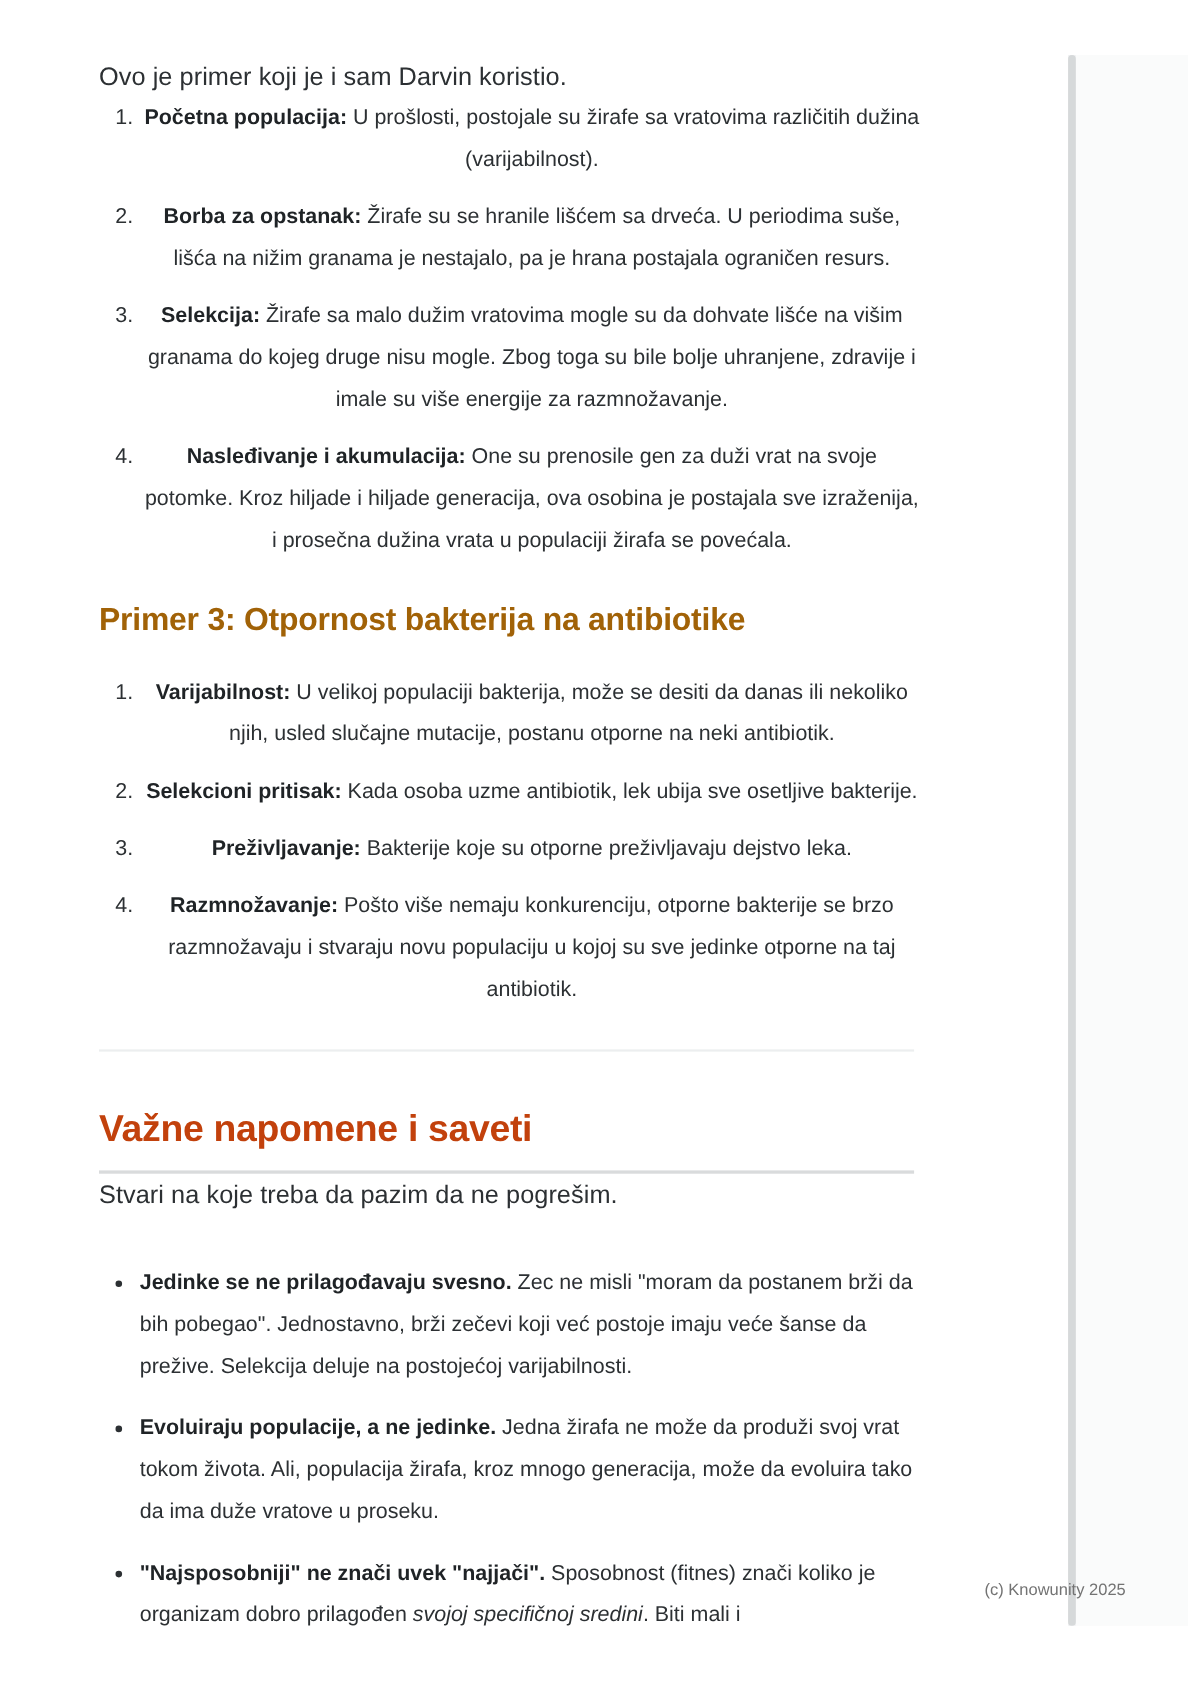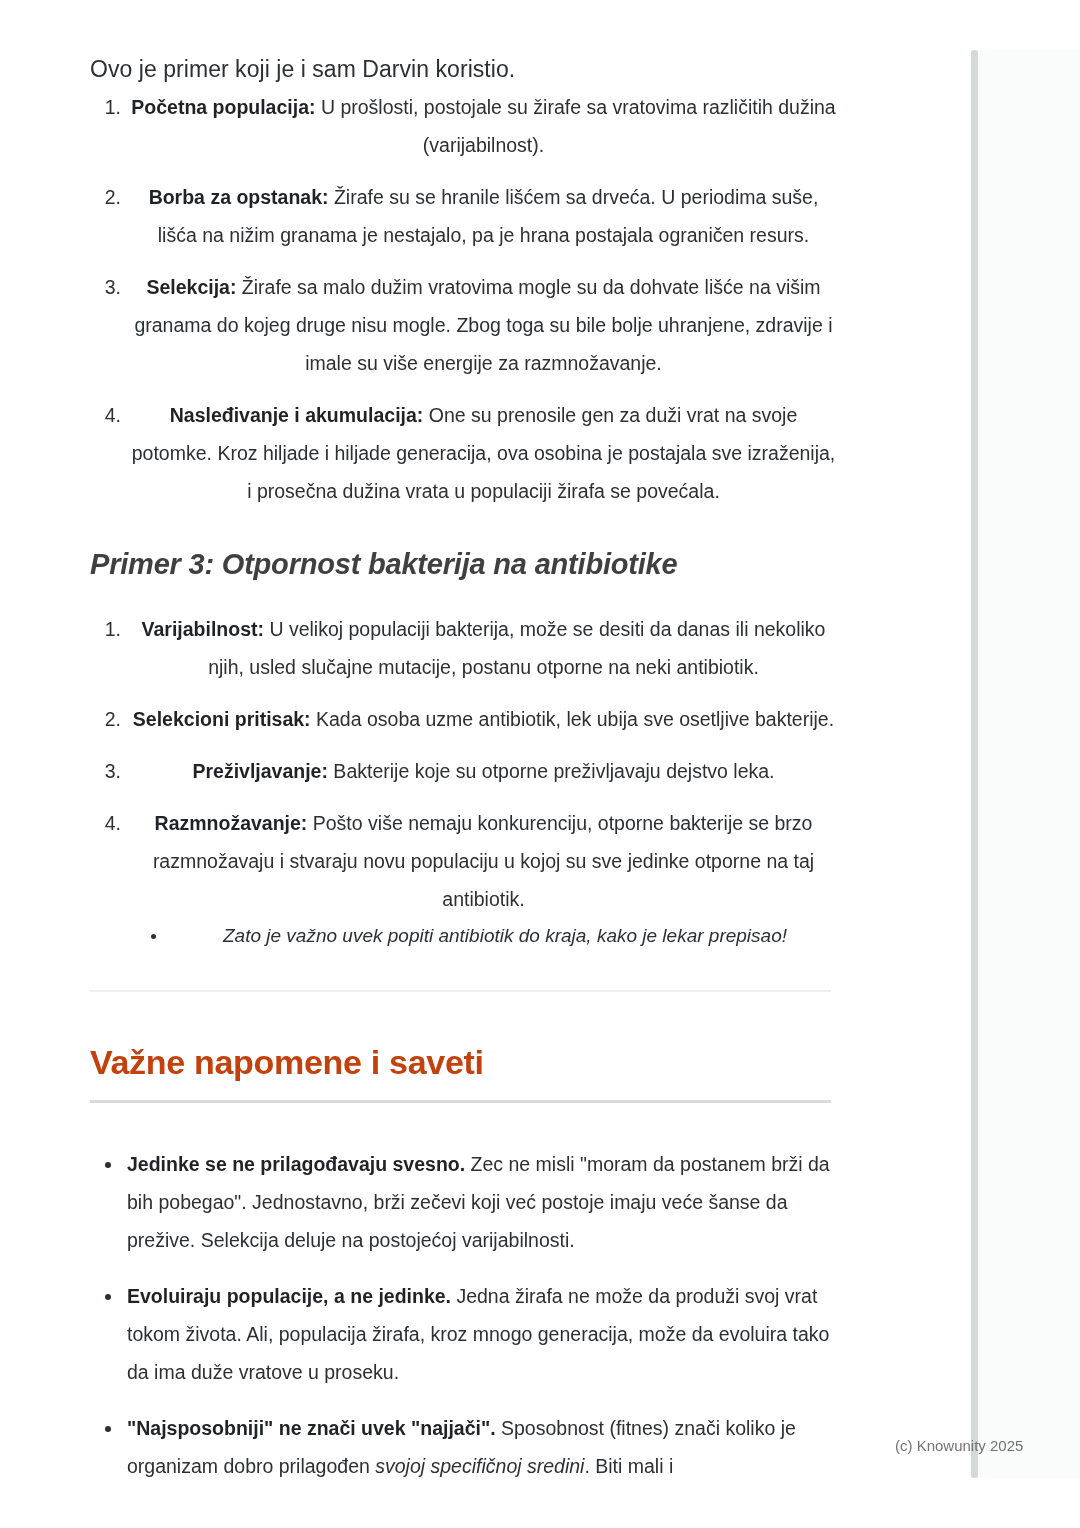--- a/index.html
+++ b/index.html
@@ -142,23 +142,22 @@
   ul.bullet-list > li:last-child { margin-bottom: 0; }
 
   b, .b { font-weight: bold; color: #1f2326; }
   i, .i { font-style: italic; }
 
   h2.faded-heading {
     margin: 34px 0 26px 0;
     font-size: 29px;
     font-weight: bold;
     line-height: 40px;
-    color: #404040;
+    color: #a16207;
     letter-spacing: -0.2px;
-    font-style: italic;
   }
 
   hr.rule-top {
     border: none;
     border-top: 2px solid #eceeef;
     margin: 36px 0 0 0;
     width: 741px;
   }
 
   h1.section-heading {
@@ -209,31 +208,29 @@
   </ol>
 
   <h2 class="faded-heading">Primer 3: Otpornost bakterija na antibiotike</h2>
 
 
   <ol class="num-list">
     <li><b class="b">Varijabilnost:</b><span> U velikoj populaciji bakterija, može se desiti da danas ili nekoliko njih, usled slučajne mutacije, postanu otporne na neki antibiotik.</span></li>
     <li><b class="b">Selekcioni pritisak:</b><span> Kada osoba uzme antibiotik, lek ubija sve osetljive bakterije.</span></li>
     <li><b class="b">Preživljavanje:</b><span> Bakterije koje su otporne preživljavaju dejstvo leka.</span></li>
     <li><b class="b">Razmnožavanje:</b><span> Pošto više nemaju konkurenciju, otporne bakterije se brzo razmnožavaju i stvaraju novu populaciju u kojoj su sve jedinke otporne na taj antibiotik.</span>
-      <ul class="sub-list">
-        <li>Zato je važno uvek popiti antibiotik do kraja, kako je lekar prepisao!</li>
-      </ul>
     </li>
   </ol>
 
   <hr class="rule-top">
 
   <h1 class="section-heading">Važne napomene i saveti</h1>
   <hr class="rule-under-heading">
 
+  <p class="para after-rule-para">Stvari na koje treba da pazim da ne pogrešim.</p>
 
   <div class="spacer-24"></div>
 
   <ul class="bullet-list">
     <li><b class="b">Jedinke se ne prilagođavaju svesno.</b><span> Zec ne misli "moram da postanem brži da bih pobegao". Jednostavno, brži zečevi koji već postoje imaju veće šanse da prežive. Selekcija deluje na postojećoj varijabilnosti.</span></li>
     <li><b class="b">Evoluiraju populacije, a ne jedinke.</b><span> Jedna žirafa ne može da produži svoj vrat tokom života. Ali, populacija žirafa, kroz mnogo generacija, može da evoluira tako da ima duže vratove u proseku.</span></li>
     <li><b class="b">"Najsposobniji" ne znači uvek "najjači".</b><span> Sposobnost (fitnes) znači koliko je organizam dobro prilagođen </span><i class="i">svojoj specifičnoj sredini</i><span>. Biti mali i</span></li>
   </ul>
 
 </div>

